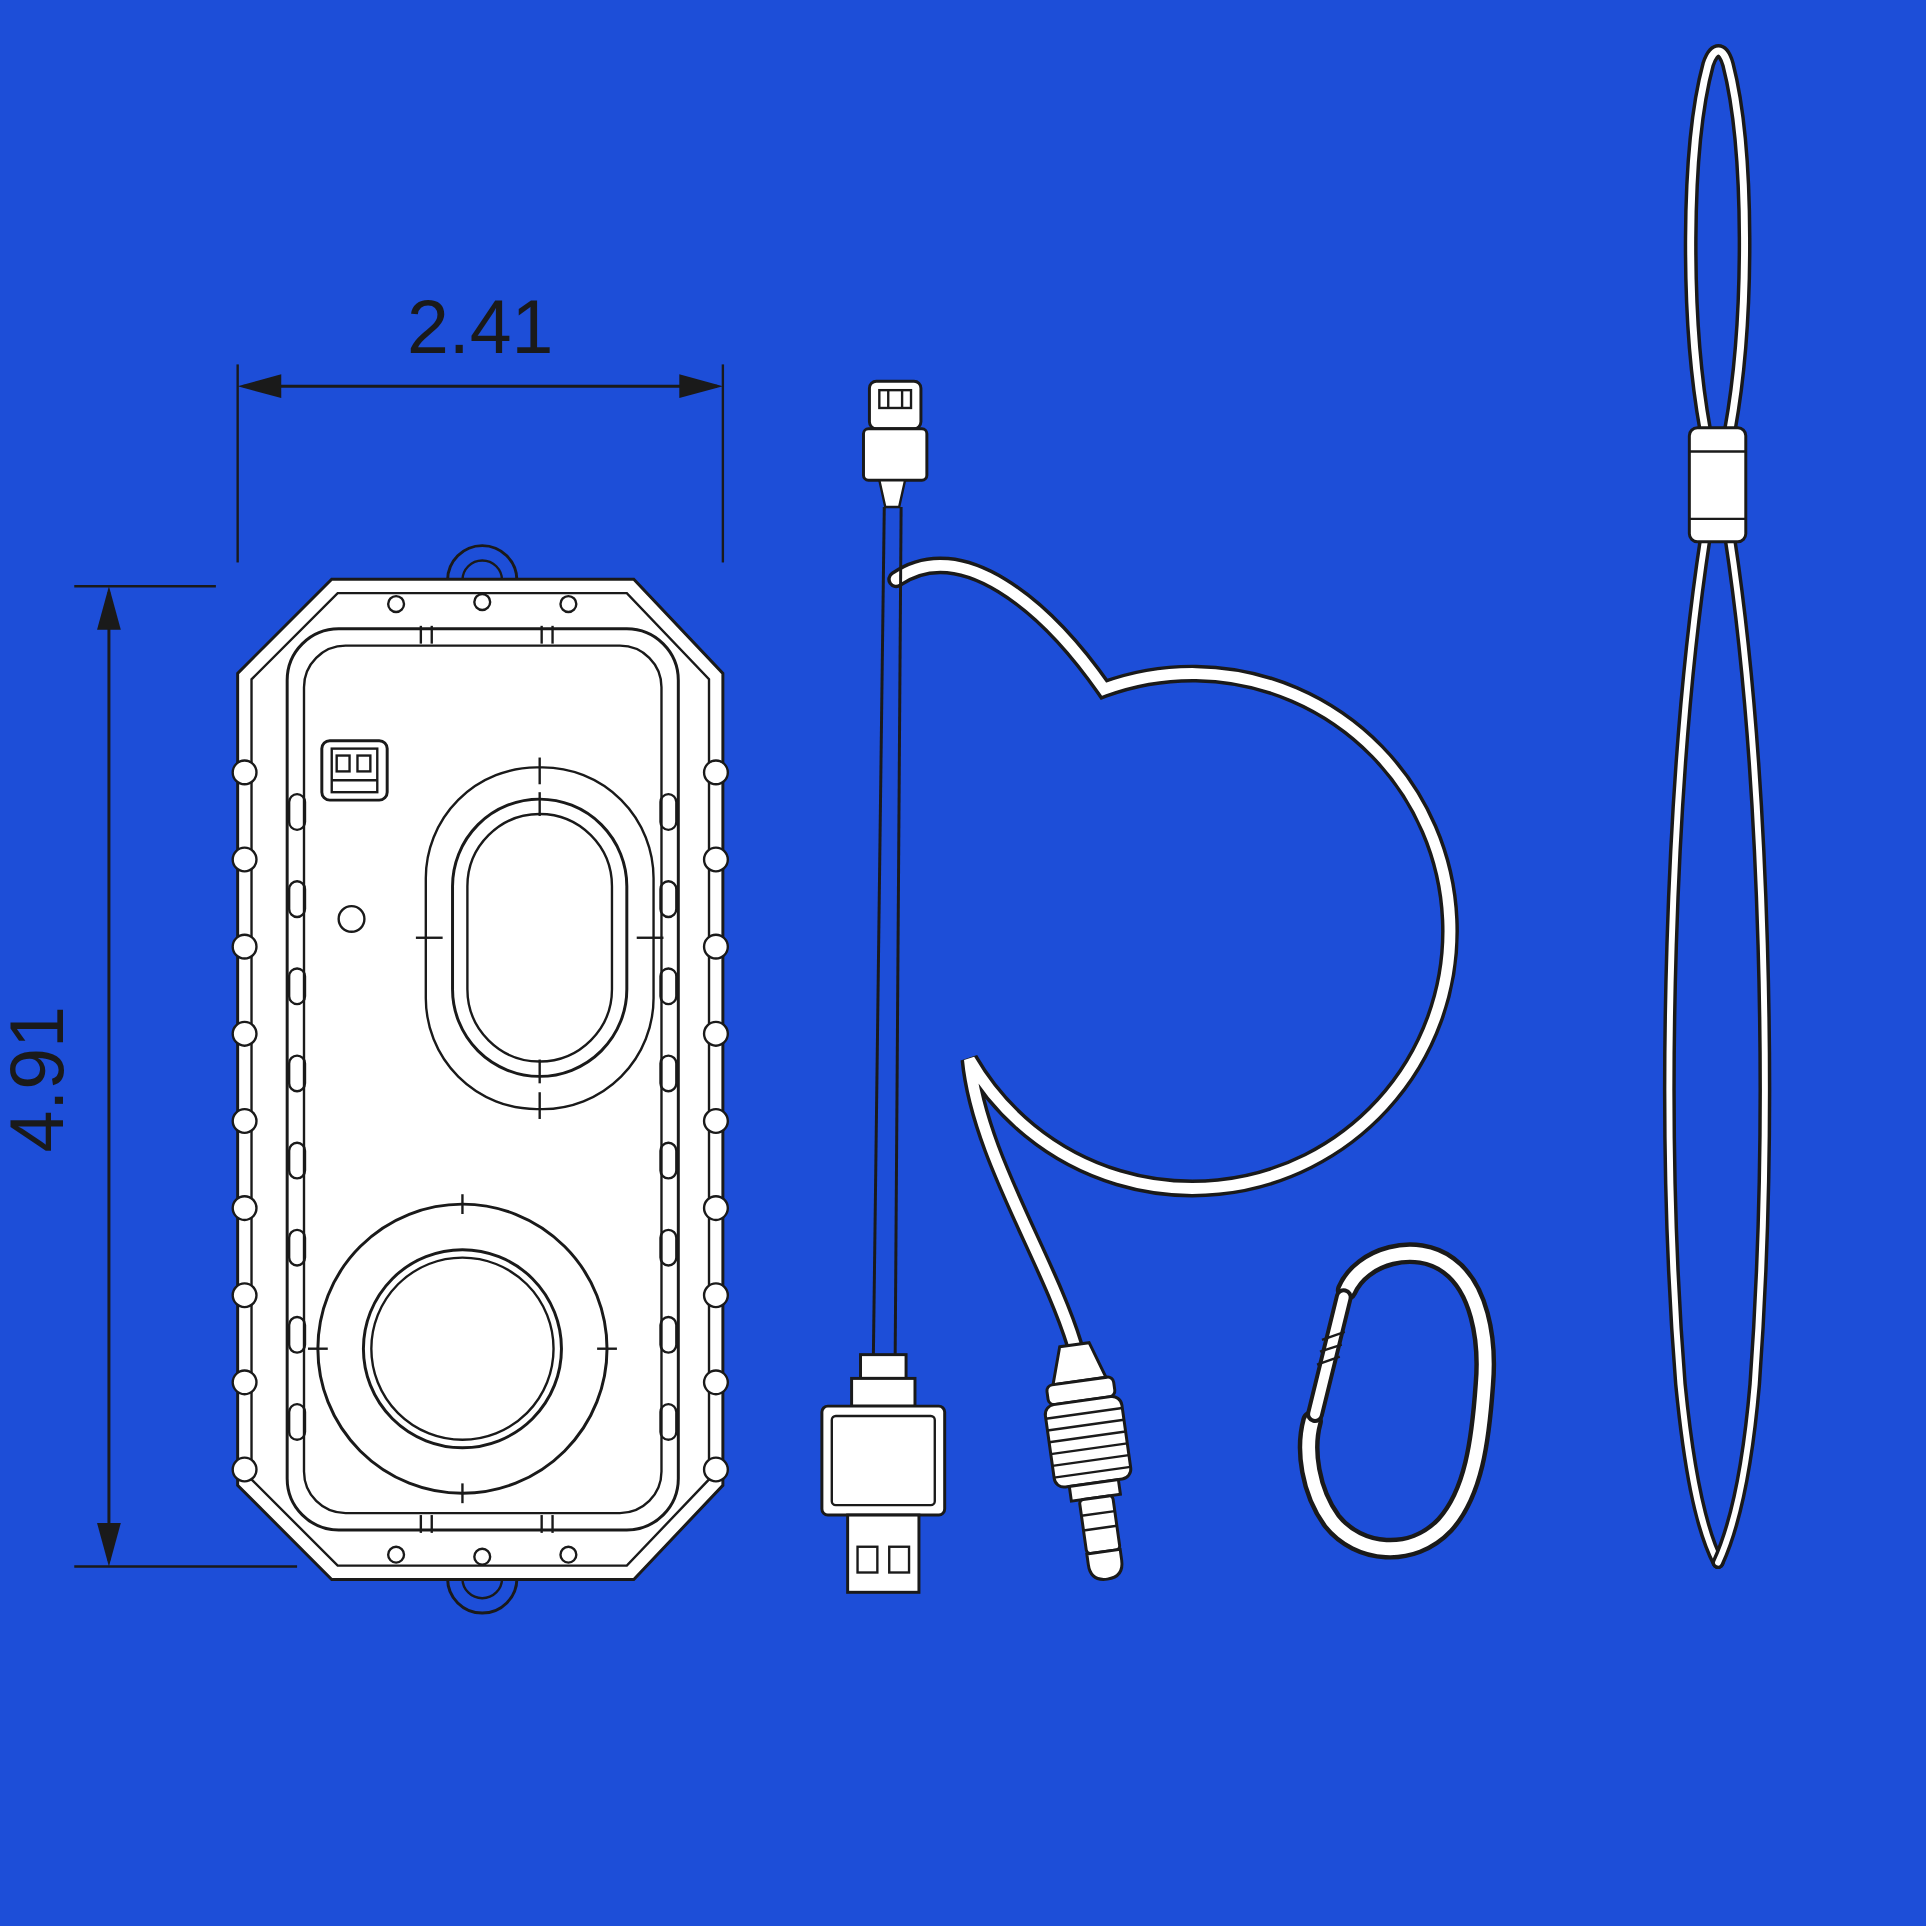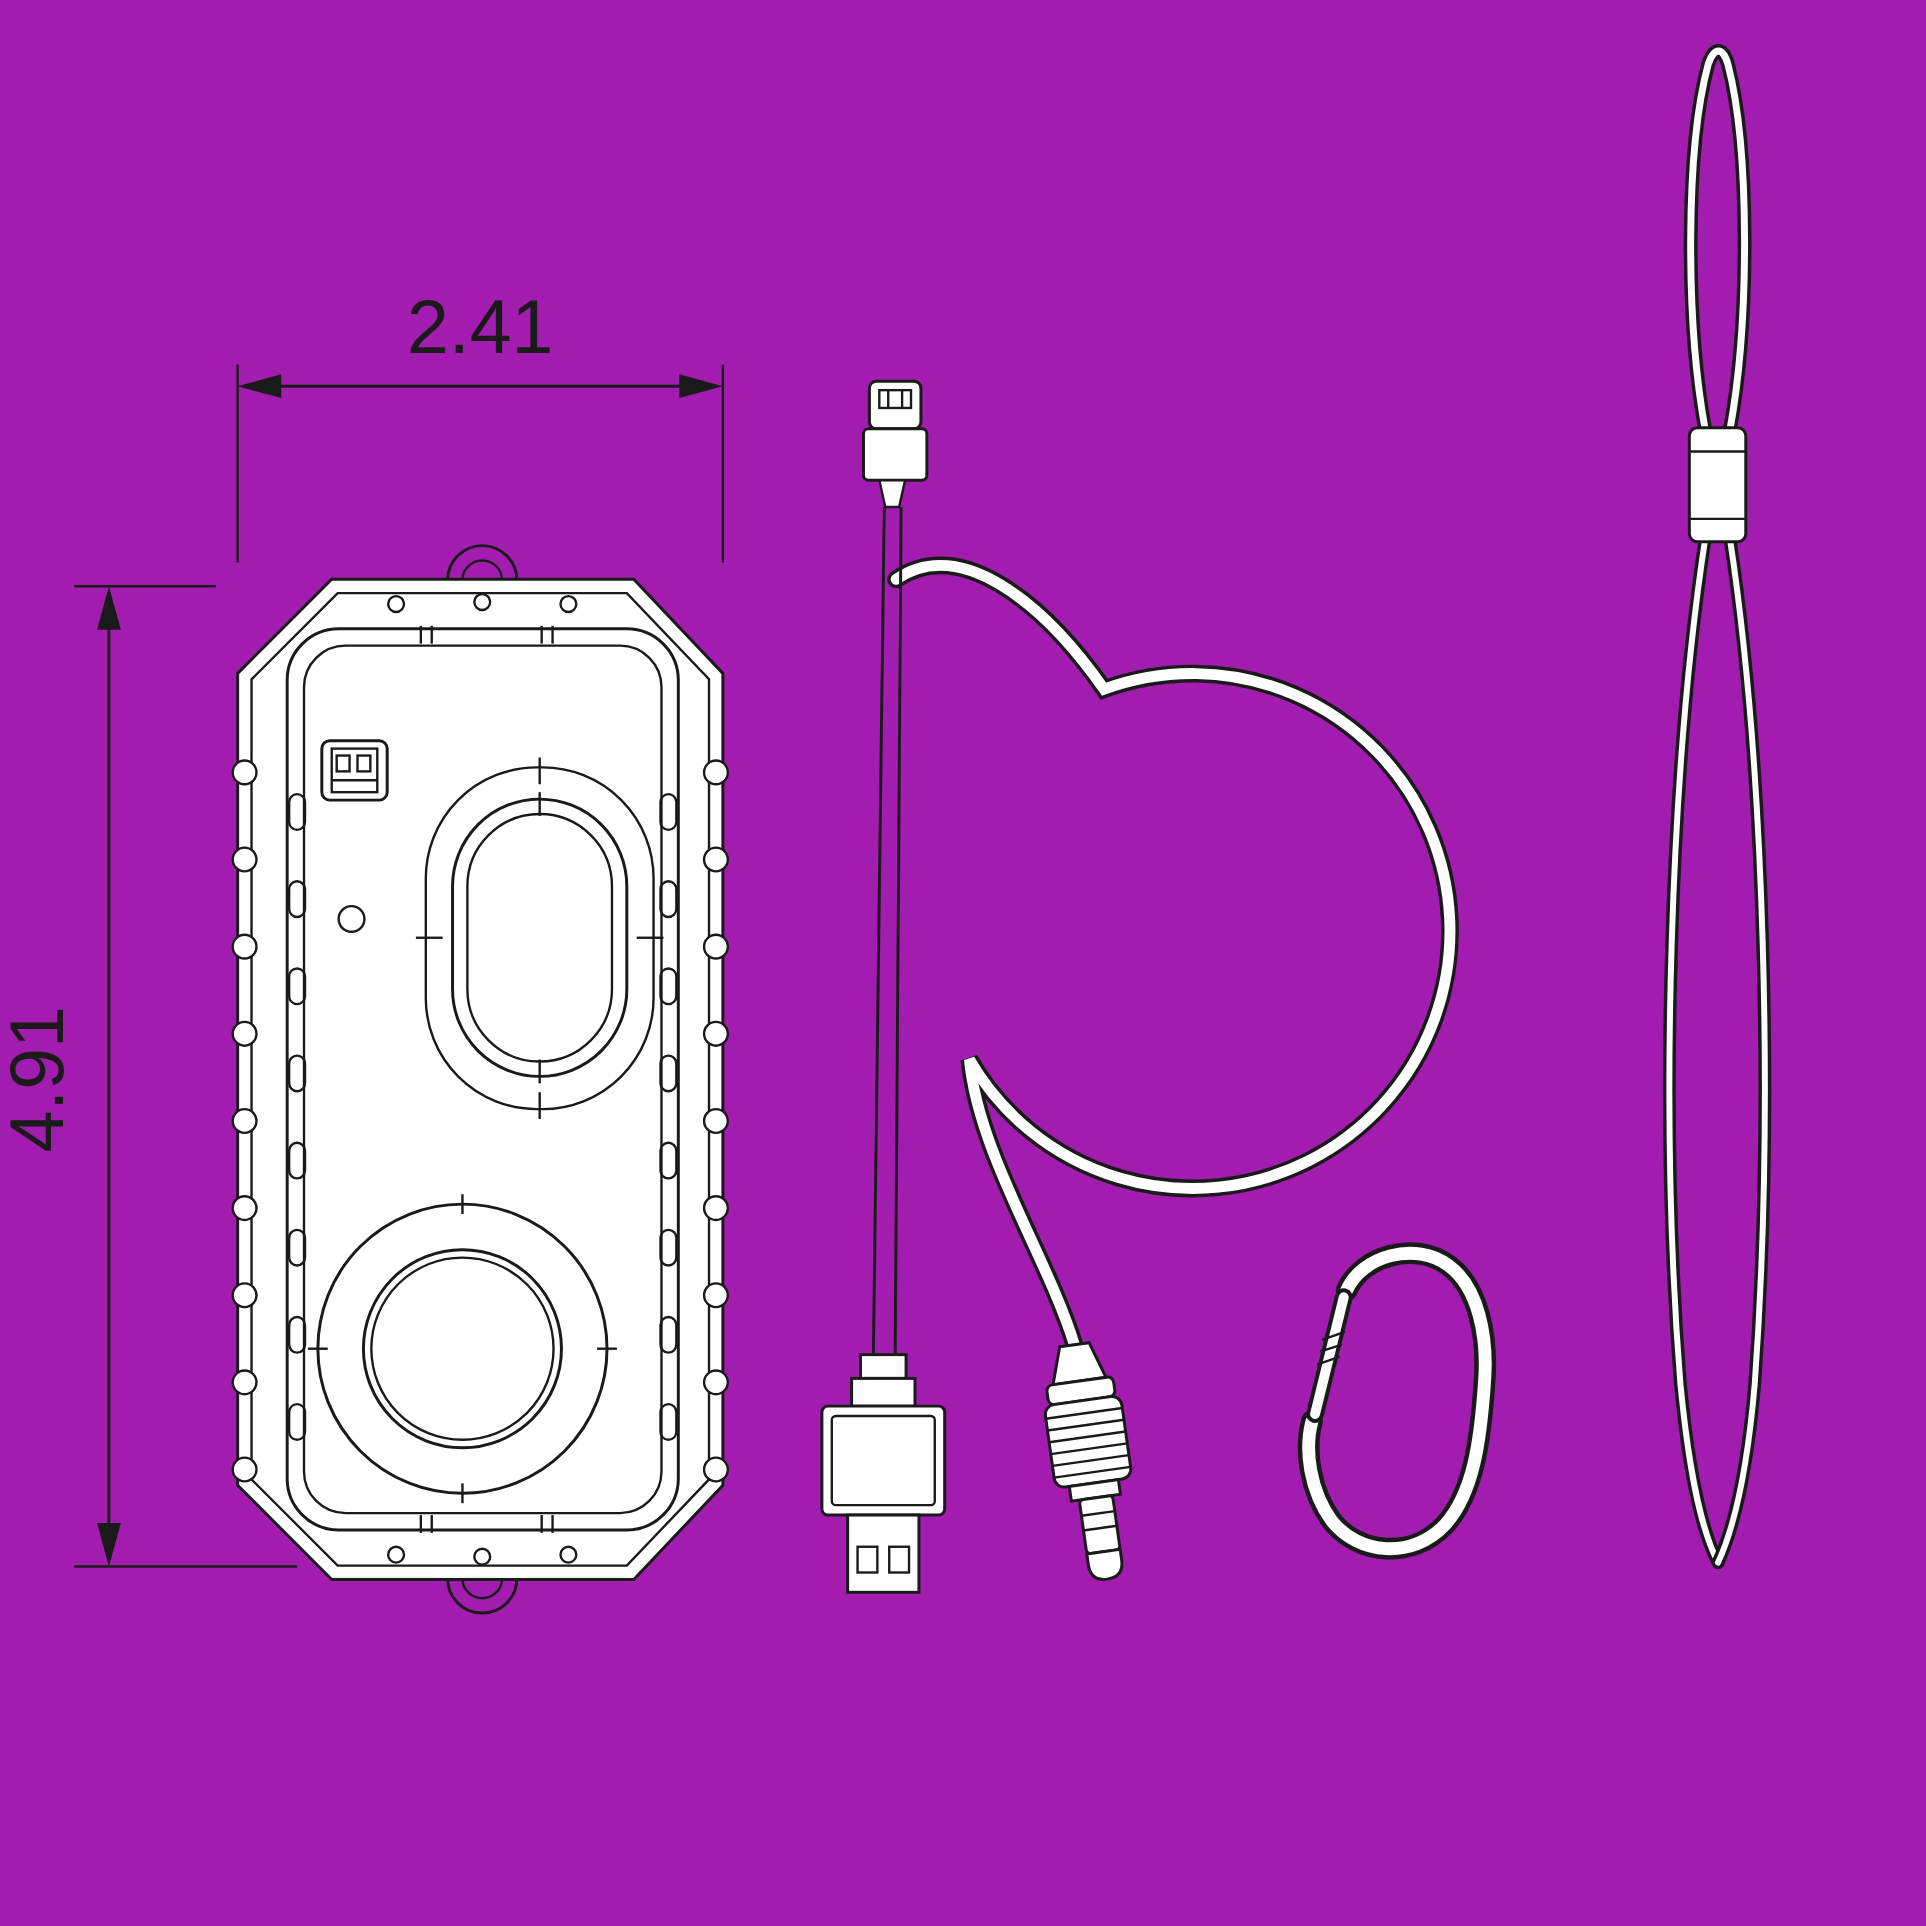--- a/index.html
+++ b/index.html
@@ -4,21 +4,21 @@
 <style>
   html, body {
     margin: 0;
     padding: 0;
     background: #ffffff;
   }
   .drawing-page {
     width: 1927px;
     height: 1927px;
     position: relative;
-    background: #a21caf;
+    background: #1d4ed8;
     font-family: "Liberation Sans", sans-serif;
   }
   svg { display: block; }
   .dim-text {
     font-family: "Liberation Sans", sans-serif;
     font-size: 76px;
     fill: #1a1a1a;
   }
   .ln  { stroke: #1a1a1a; fill: none; }
   .w3  { stroke-width: 3; }

